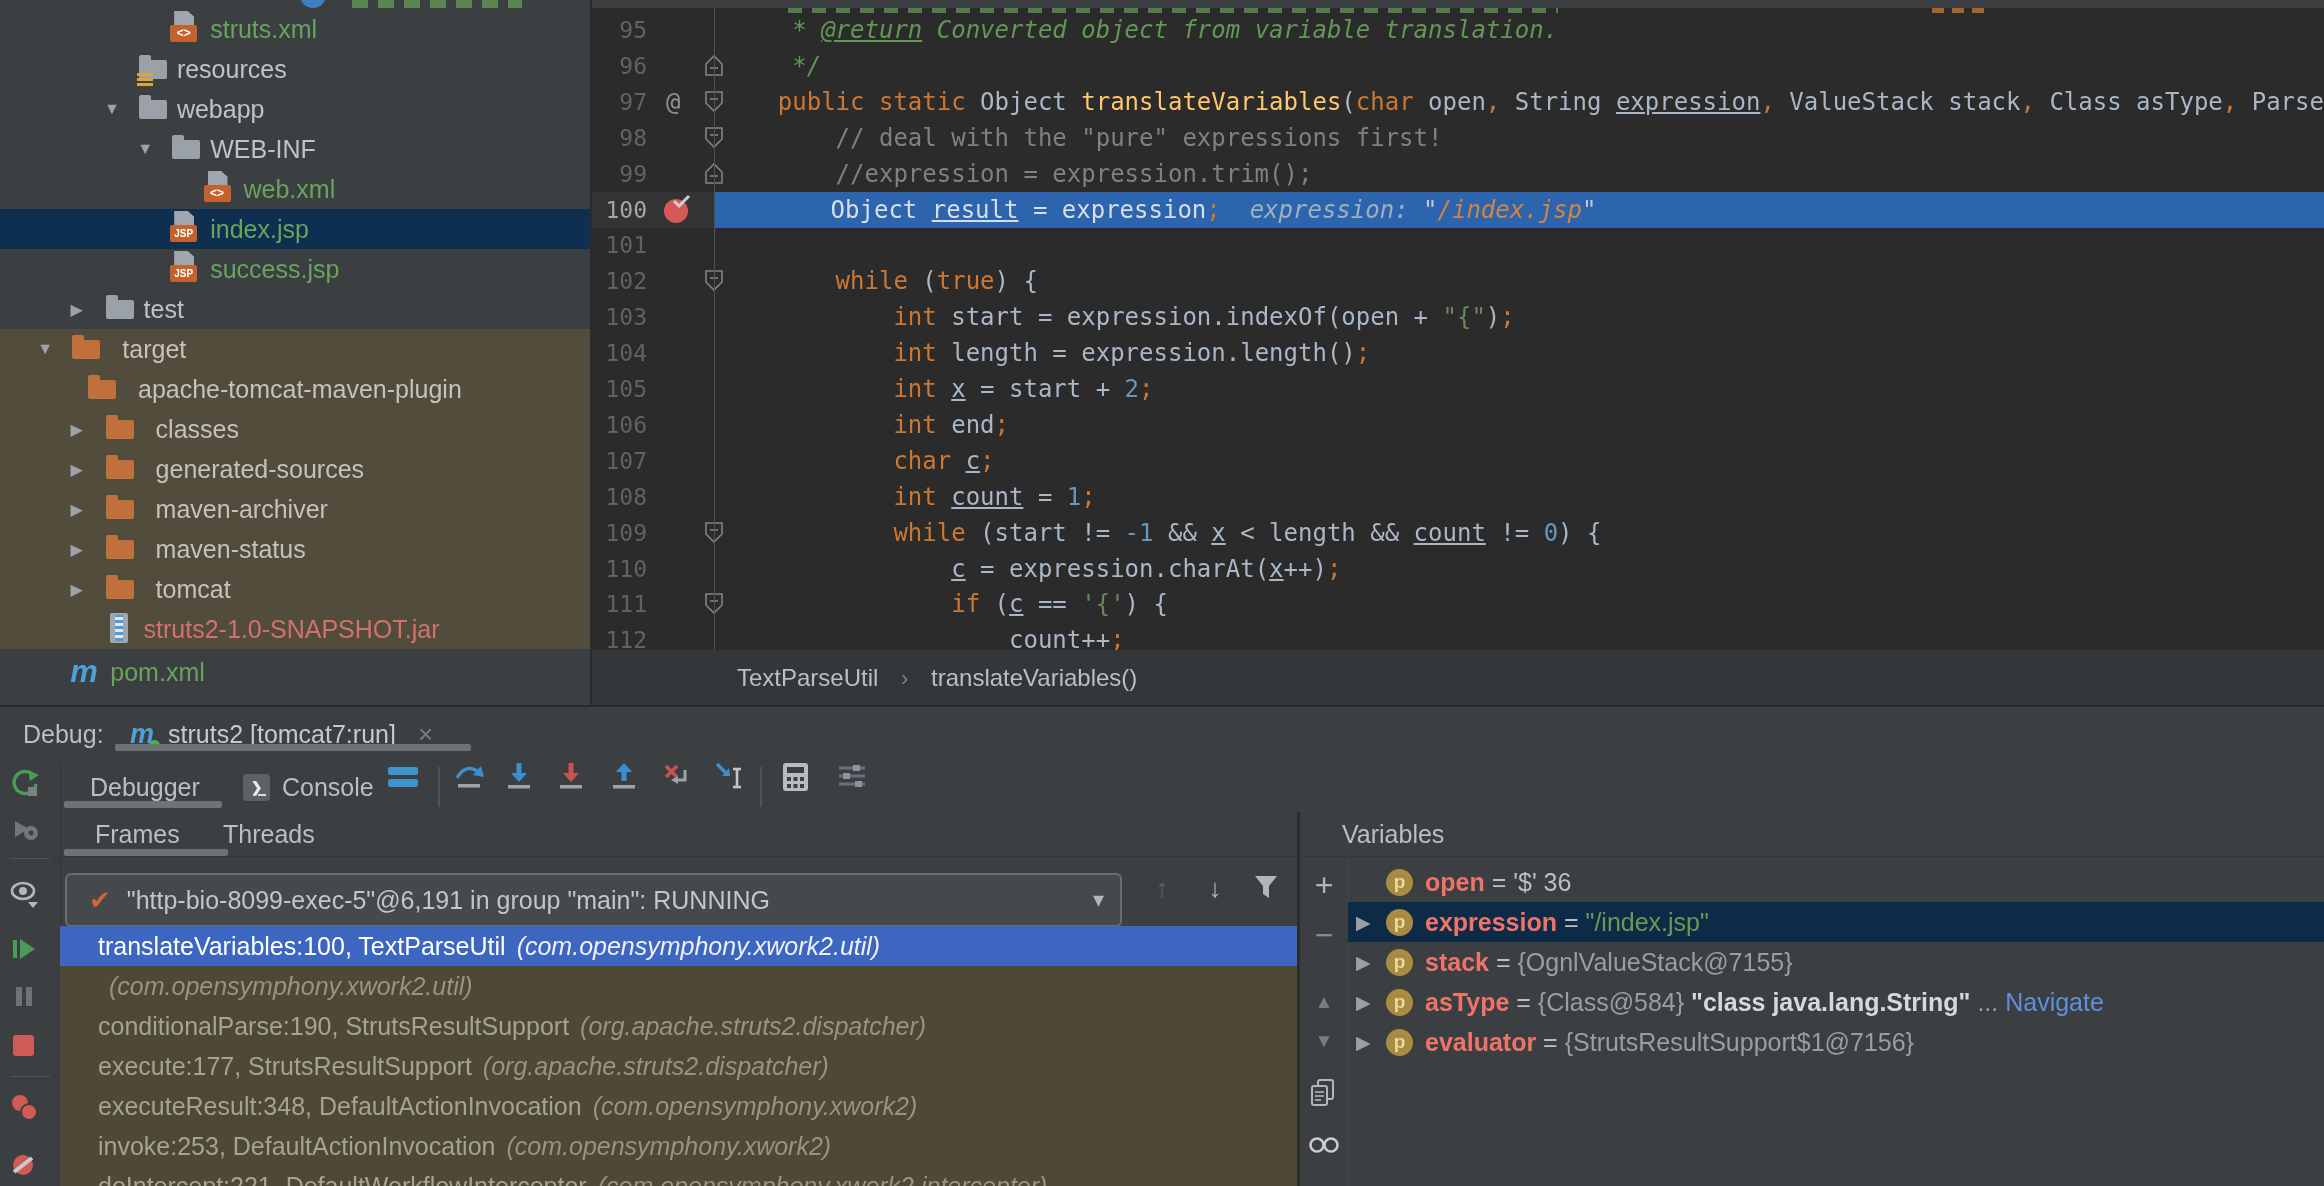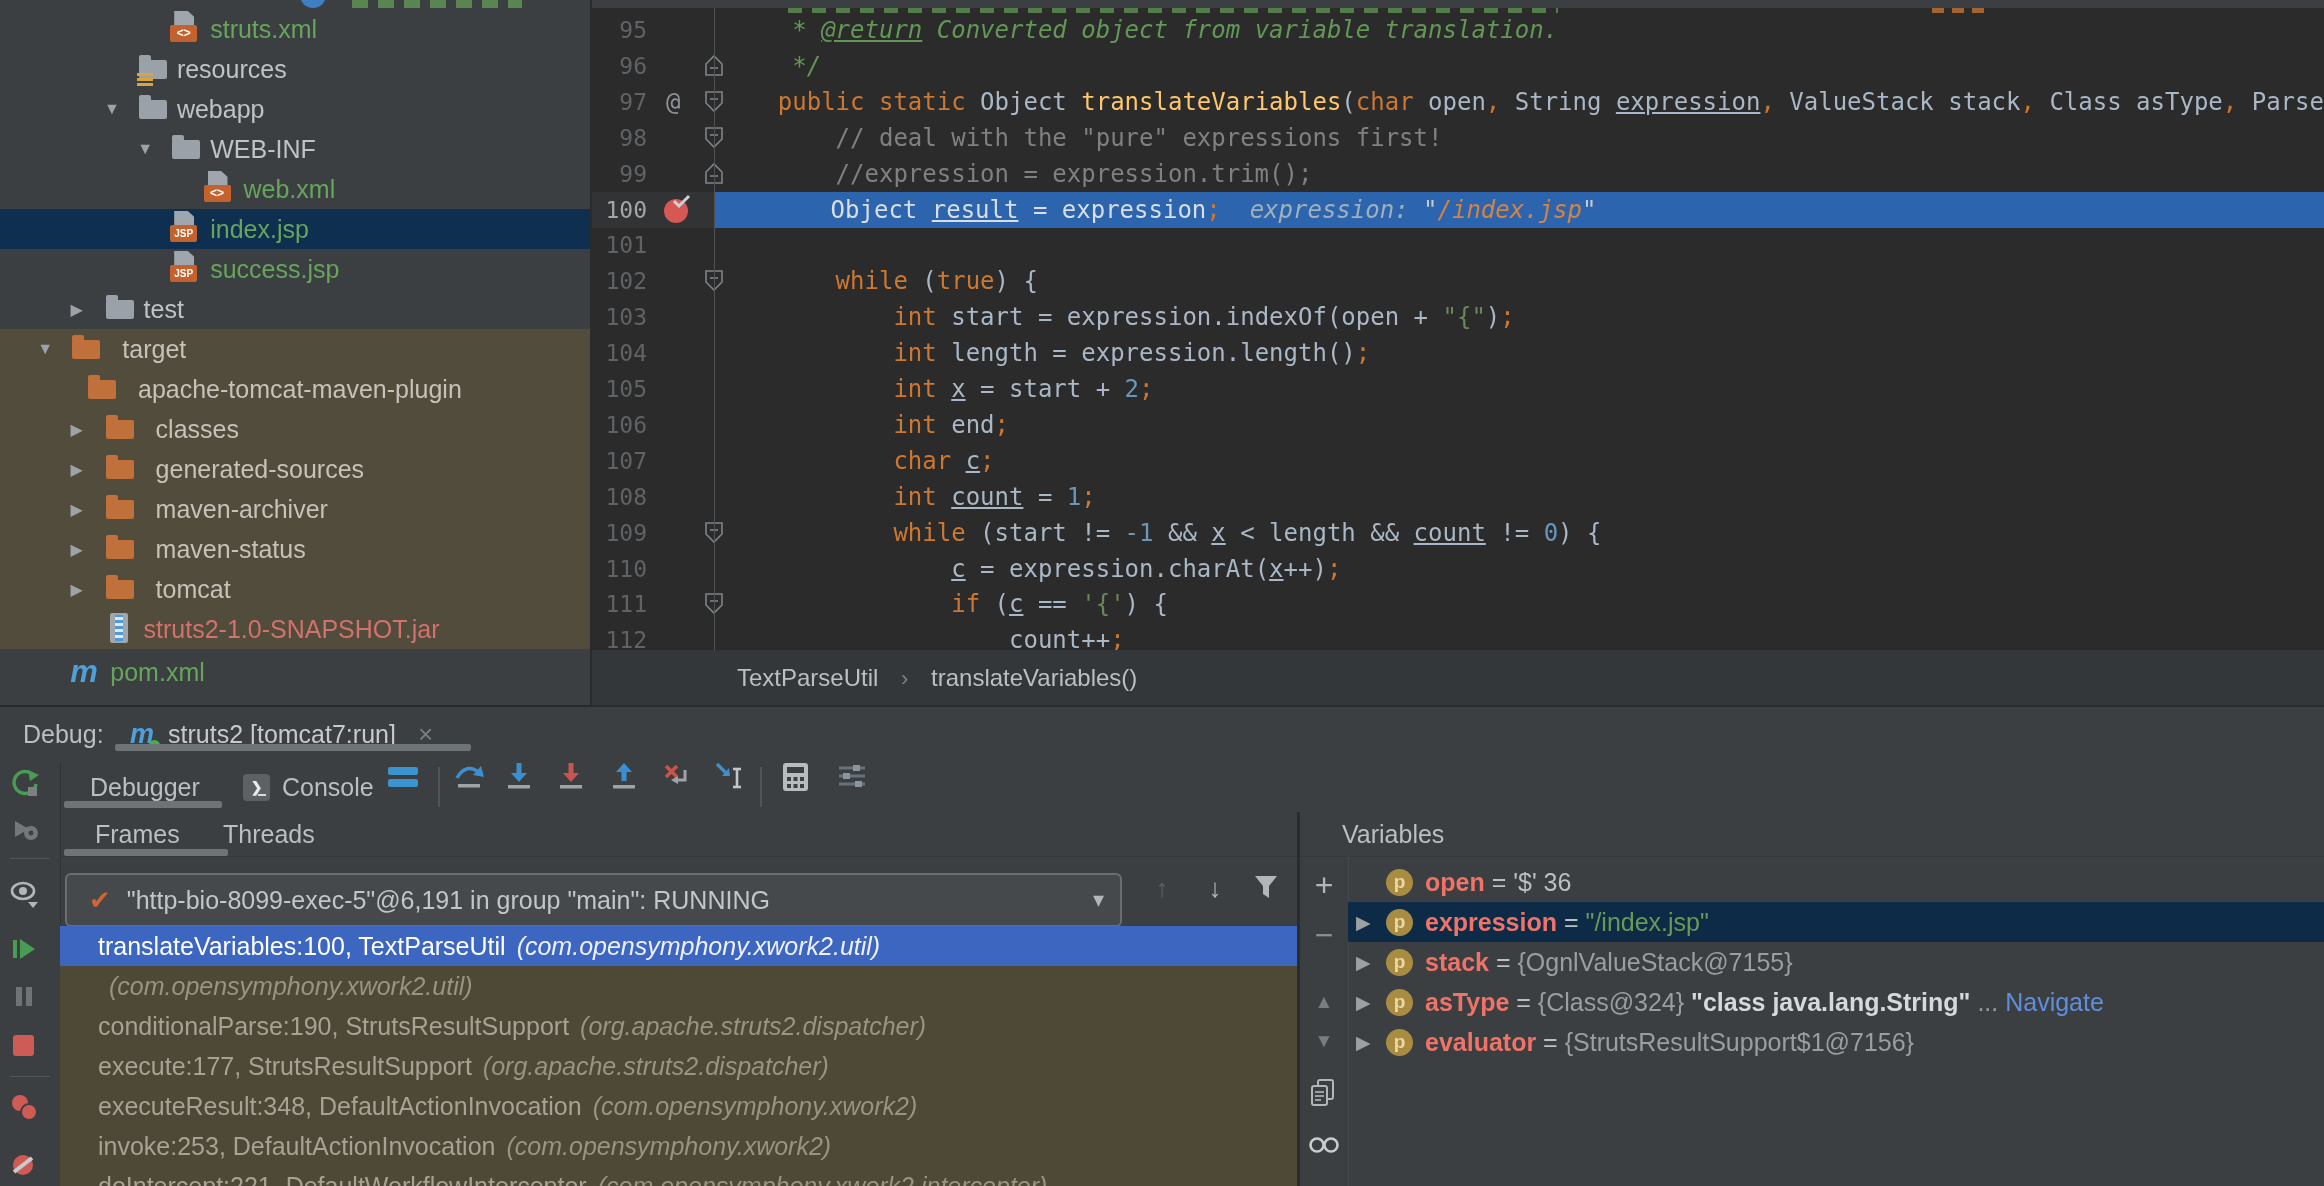--- a/index.html
+++ b/index.html
@@ -643,21 +643,21 @@
         <span class="picon">p</span>
         <span class="vname">stack</span>
         <span class="vseg vs-eq"> = </span>
         <span class="vseg vs-ref">{OgnlValueStack@7155}</span>
       </div>
       <div class="vrow" style="top: 126px;">
         <span class="vtri">▶</span>
         <span class="picon">p</span>
         <span class="vname">asType</span>
         <span class="vseg vs-eq"> = </span>
-        <span class="vseg vs-ref">{Class@324} </span>
+        <span class="vseg vs-ref">{Class@584} </span>
         <span class="vseg vs-strw">"class java.lang.String"</span>
         <span class="vseg vs-ref"> ... </span>
         <span class="vseg vs-link">Navigate</span>
       </div>
       <div class="vrow" style="top: 166px;">
         <span class="vtri">▶</span>
         <span class="picon">p</span>
         <span class="vname">evaluator</span>
         <span class="vseg vs-eq"> = </span>
         <span class="vseg vs-ref">{StrutsResultSupport$1@7156}</span>

